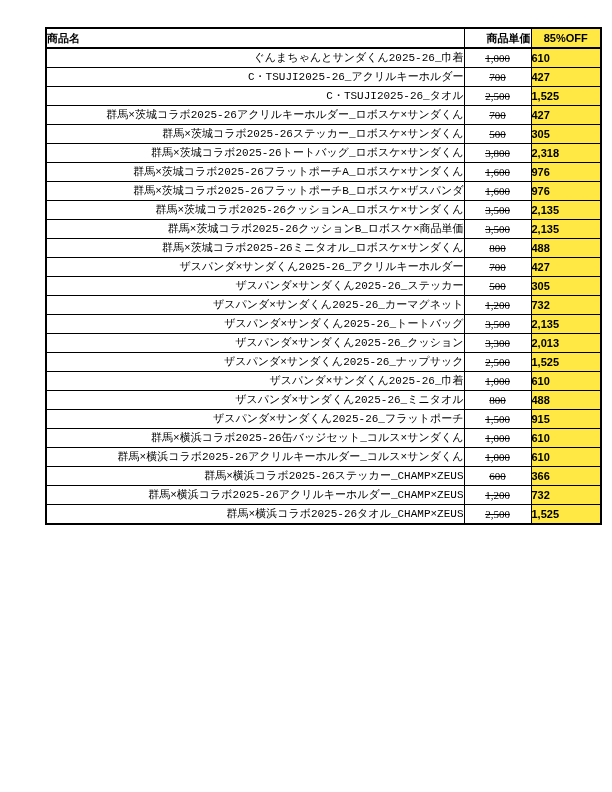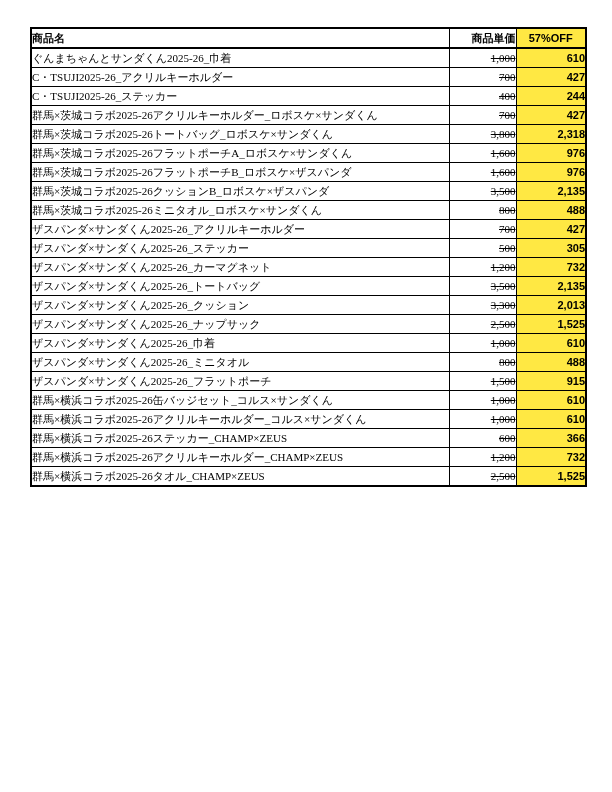--- a/index.html
+++ b/index.html
@@ -9,21 +9,21 @@
     background: #ffffff;
   }
   .page {
     position: relative;
     width: 612px; height: 792px;
     background: #ffffff;
     overflow: hidden;
   }
   table.price-table {
     position: absolute;
-    left: 30px; top: 27px;
+    left: 45px; top: 27px;
     width: 555px;
     border-collapse: collapse;
     table-layout: fixed;
     border: 2px solid var(--bd);
     color: var(--txt);
     padding-left: 12px;
   }
   .price-table th, .price-table td {
     border: 1px solid var(--bd);
     height: 18px;
@@ -36,93 +36,103 @@
   }
   .price-table thead th {
     border-bottom: 2px solid var(--bd);
     font-family: "Liberation Sans", sans-serif;
     font-weight: bold;
   }
   .h-name { text-align: left; padding-left: 4px; }
   .h-price { text-align: right; }
   .h-off { text-align: center; background: var(--hl); }
   .c-name {
-    font-family: Liberation Serif, serif;
-    text-align: left;
+    font-family: Liberation Mono, monospace;
+    text-align: right;
     padding-left: 4px;
   }
   .c-price {
     font-family: "Liberation Serif", serif;
-    text-align: right;
+    text-align: center;
     padding-right: 6px;
   }
   .c-price .strike { text-decoration: line-through; }
   .c-off {
     font-family: "Liberation Sans", sans-serif;
     font-weight: bold;
-    text-align: right;
+    text-align: left;
     padding-right: 7px;
     background: var(--hl);
   }
 </style>
 </head>
 <body>
 
 <div class="page">
   <table class="price-table">
     <colgroup>
       <col style="width:418px">
       <col style="width:67px">
       <col style="width:70px">
     </colgroup>
     <thead>
       <tr>
         <th class="h-name">商品名</th>
         <th class="h-price">商品単価</th>
-        <th class="h-off">57%OFF</th>
+        <th class="h-off">85%OFF</th>
       </tr>
     </thead>
     <tbody>
         <tr>
           <td class="c-name">ぐんまちゃんとサンダくん2025-26_巾着</td>
           <td class="c-price"><span class="strike">1,000</span></td>
           <td class="c-off">610</td>
         </tr>
         <tr>
           <td class="c-name">C・TSUJI2025-26_アクリルキーホルダー</td>
           <td class="c-price"><span class="strike">700</span></td>
           <td class="c-off">427</td>
         </tr>
         <tr>
-          <td class="c-name">C・TSUJI2025-26_ステッカー</td>
-          <td class="c-price"><span class="strike">400</span></td>
-          <td class="c-off">244</td>
+          <td class="c-name">C・TSUJI2025-26_タオル</td>
+          <td class="c-price"><span class="strike">2,500</span></td>
+          <td class="c-off">1,525</td>
         </tr>
         <tr>
           <td class="c-name">群馬×茨城コラボ2025-26アクリルキーホルダー_ロボスケ×サンダくん</td>
           <td class="c-price"><span class="strike">700</span></td>
           <td class="c-off">427</td>
         </tr>
         <tr>
+          <td class="c-name">群馬×茨城コラボ2025-26ステッカー_ロボスケ×サンダくん</td>
+          <td class="c-price"><span class="strike">500</span></td>
+          <td class="c-off">305</td>
+        </tr>
+        <tr>
           <td class="c-name">群馬×茨城コラボ2025-26トートバッグ_ロボスケ×サンダくん</td>
           <td class="c-price"><span class="strike">3,800</span></td>
           <td class="c-off">2,318</td>
         </tr>
         <tr>
           <td class="c-name">群馬×茨城コラボ2025-26フラットポーチA_ロボスケ×サンダくん</td>
           <td class="c-price"><span class="strike">1,600</span></td>
           <td class="c-off">976</td>
         </tr>
         <tr>
           <td class="c-name">群馬×茨城コラボ2025-26フラットポーチB_ロボスケ×ザスパンダ</td>
           <td class="c-price"><span class="strike">1,600</span></td>
           <td class="c-off">976</td>
         </tr>
         <tr>
-          <td class="c-name">群馬×茨城コラボ2025-26クッションB_ロボスケ×ザスパンダ</td>
+          <td class="c-name">群馬×茨城コラボ2025-26クッションA_ロボスケ×サンダくん</td>
+          <td class="c-price"><span class="strike">3,500</span></td>
+          <td class="c-off">2,135</td>
+        </tr>
+        <tr>
+          <td class="c-name">群馬×茨城コラボ2025-26クッションB_ロボスケ×商品単価</td>
           <td class="c-price"><span class="strike">3,500</span></td>
           <td class="c-off">2,135</td>
         </tr>
         <tr>
           <td class="c-name">群馬×茨城コラボ2025-26ミニタオル_ロボスケ×サンダくん</td>
           <td class="c-price"><span class="strike">800</span></td>
           <td class="c-off">488</td>
         </tr>
         <tr>
           <td class="c-name">ザスパンダ×サンダくん2025-26_アクリルキーホルダー</td>

